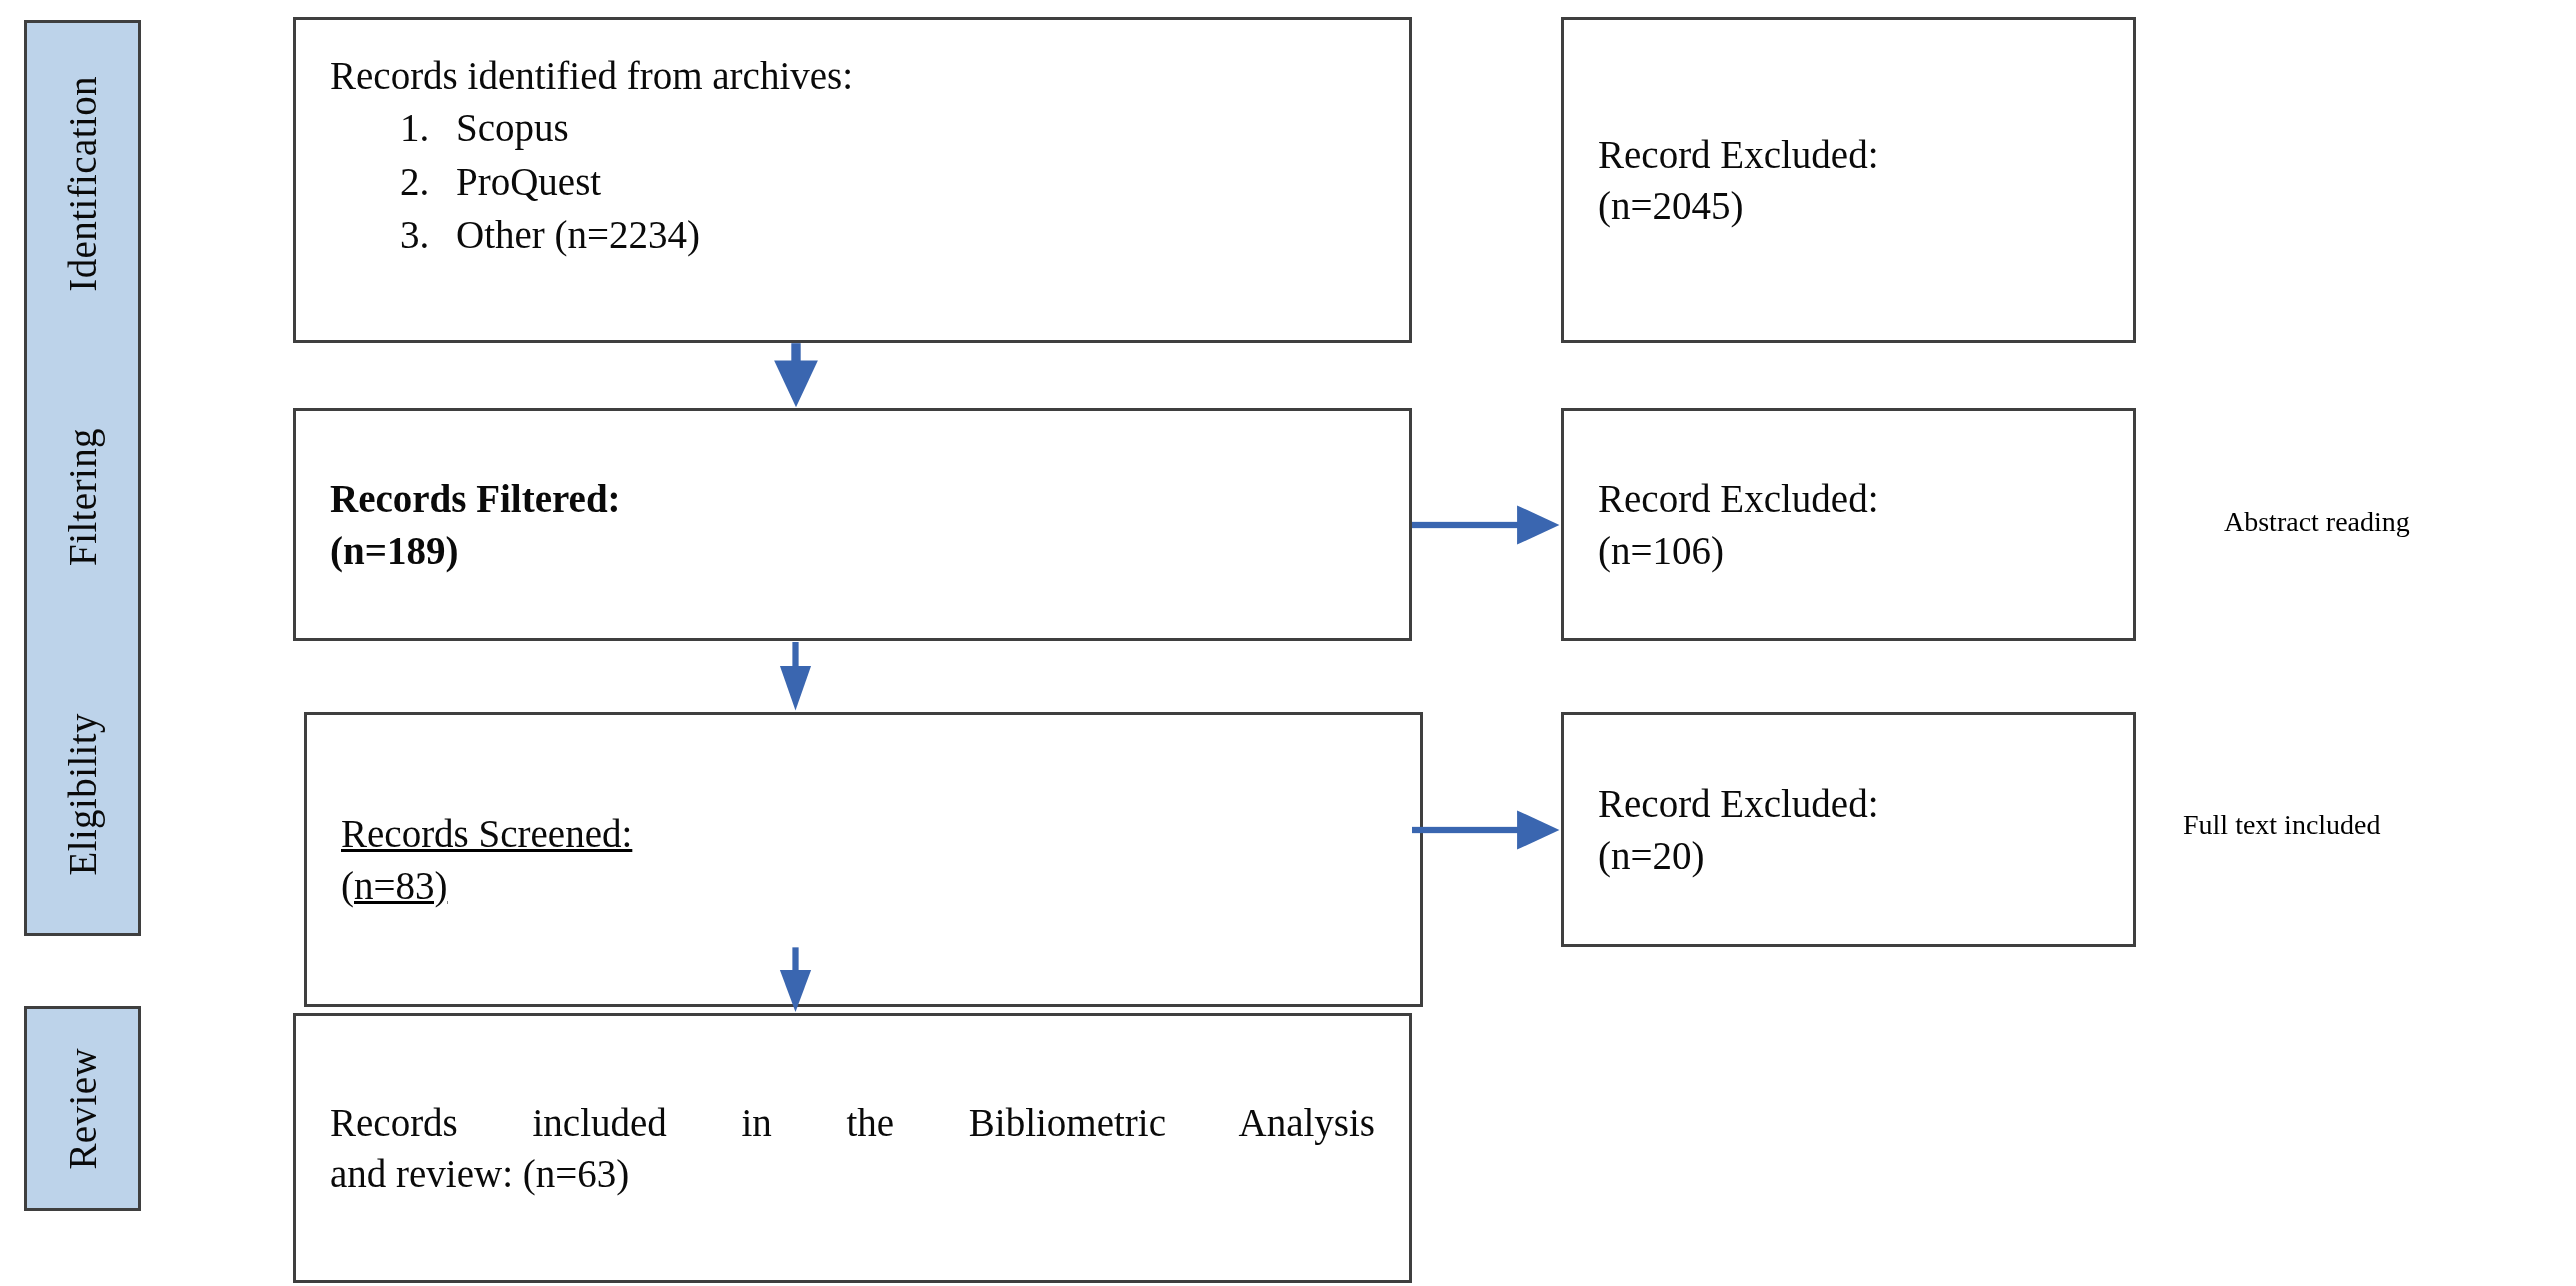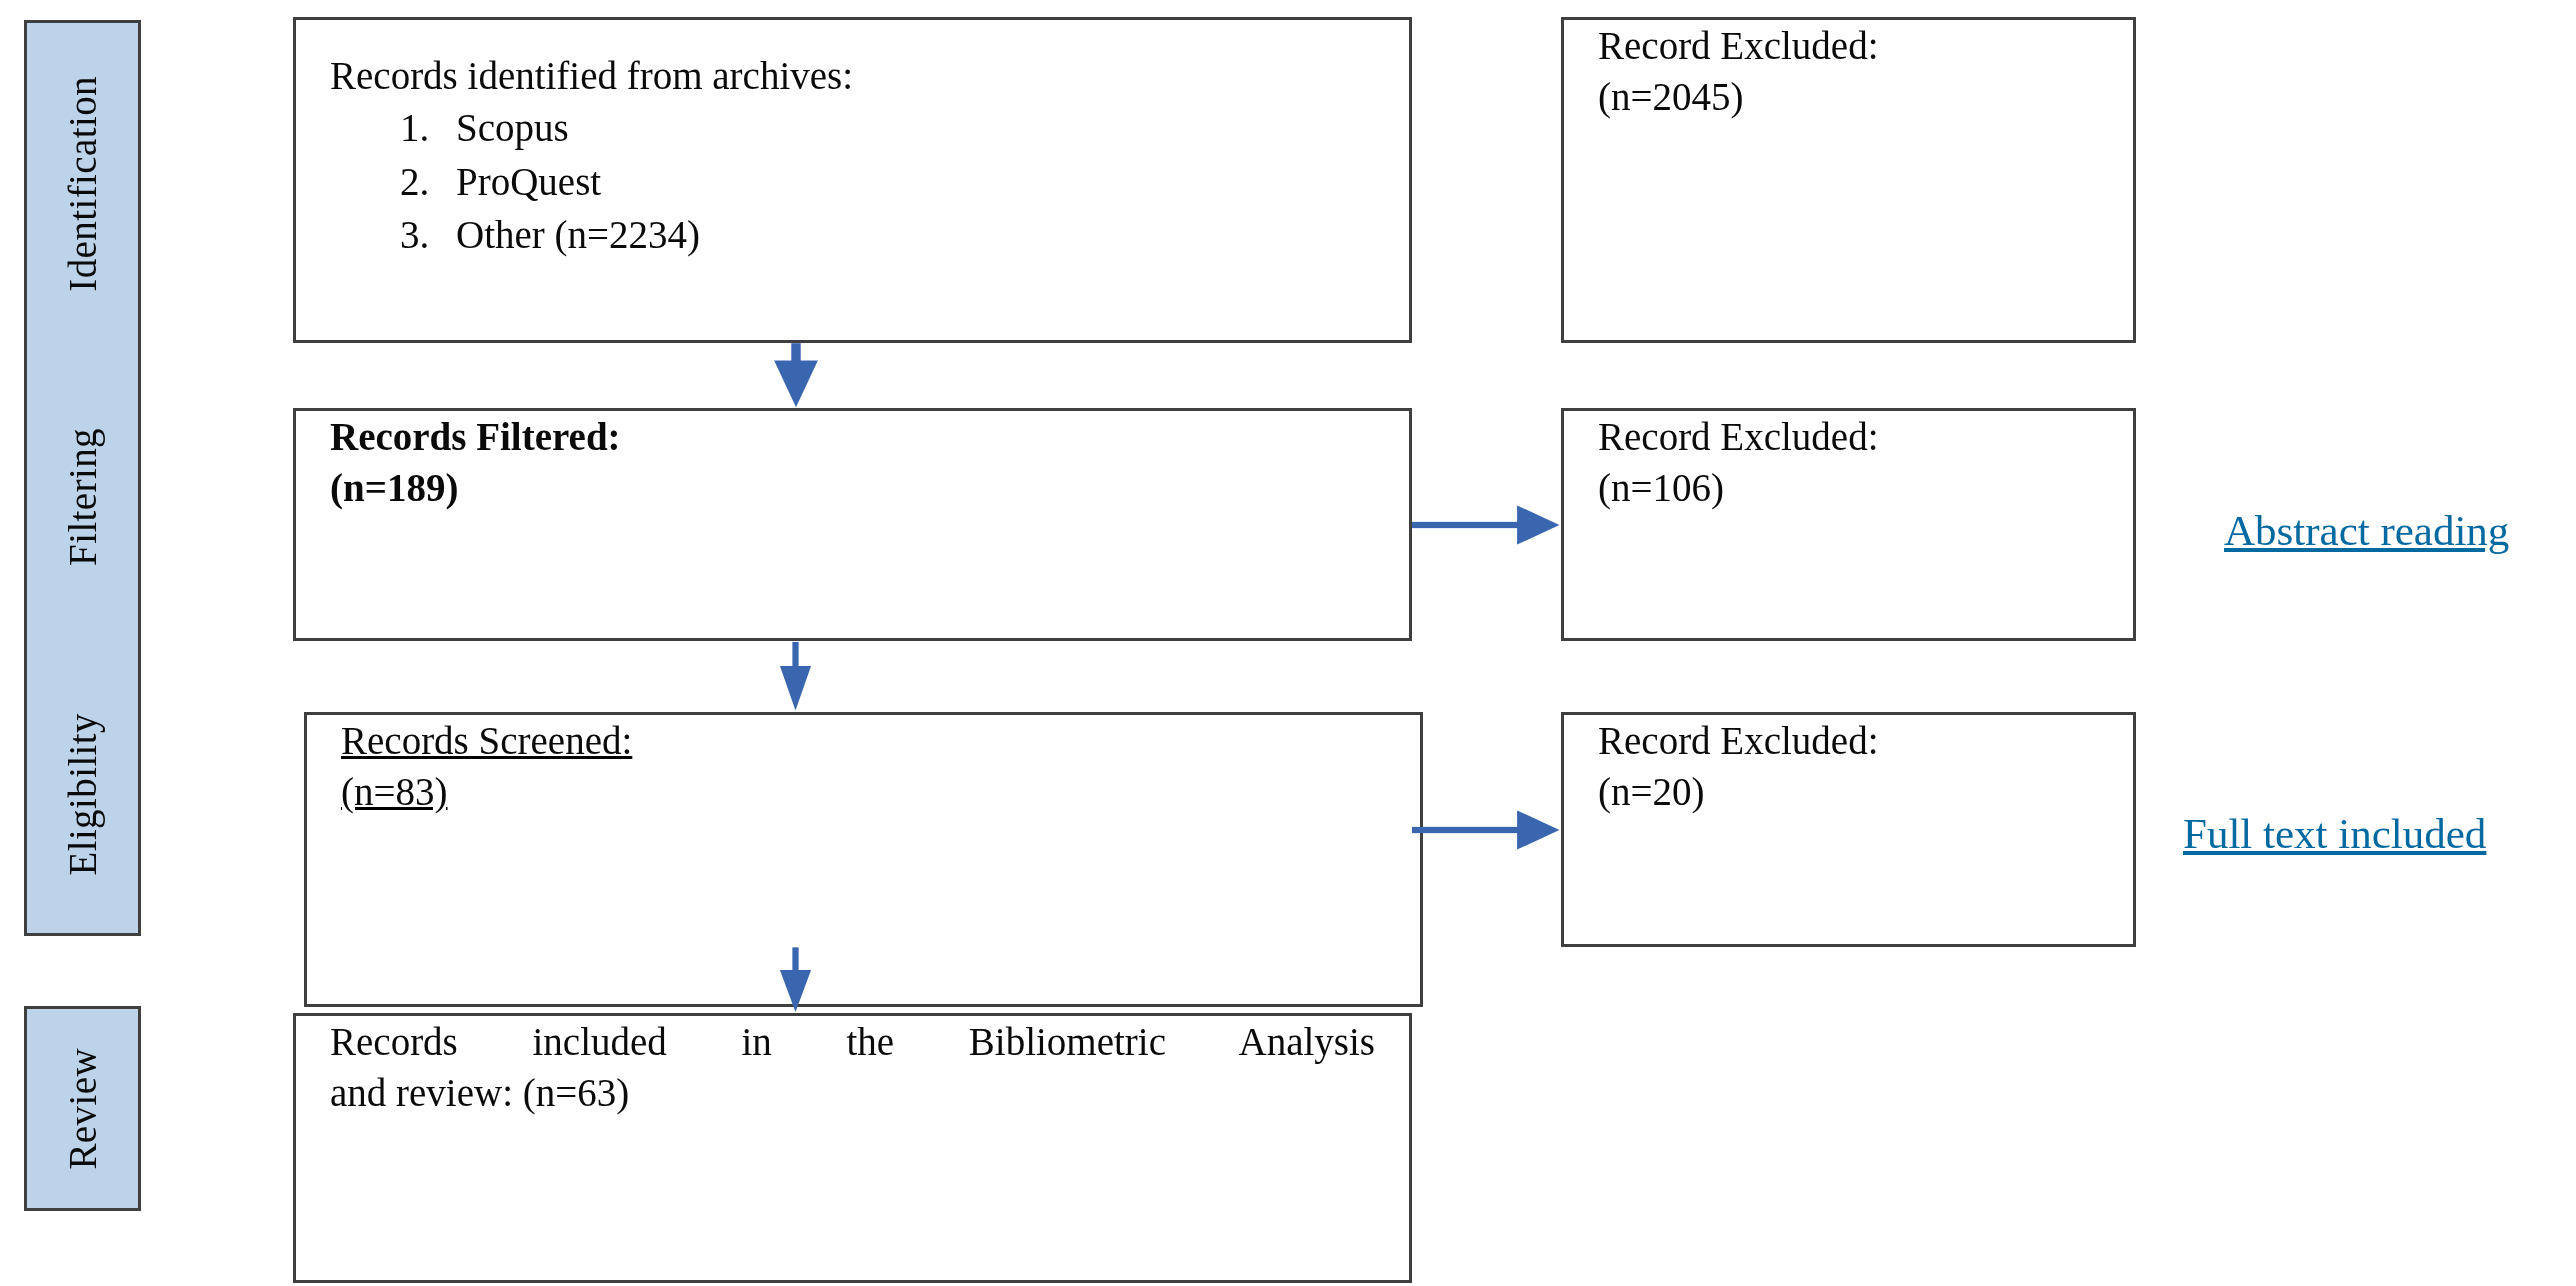--- a/index.html
+++ b/index.html
@@ -55,20 +55,21 @@
   }
 
   
   .flow-box {
     position: absolute;
     background: #ffffff;
     border: 3.9px solid #3f3f3f;
     box-sizing: border-box;
     display: flex;
     flex-direction: column;
+    justify-content: center;
     padding: 0 34px;
   }
   .box-line {
     font-size: 39px;
     line-height: 1.32;
     color: #0a0a0a;
     white-space: pre;
   }
   .box-line.justified {
     white-space: normal;
@@ -97,25 +98,24 @@
     flex: none;
     padding-left: 70px;
   }
   .num-text {
     flex: 1;
   }
 
   
   .annotation {
     position: absolute;
-    font-size: 43px;
+    font-size: 28px;
     line-height: 1.2;
-    color: #0369a1;
+    color: #000000;
     white-space: nowrap;
-    text-decoration: underline;
   }
 
   
   .arrow {
     position: absolute;
   }
   .arrow svg {
     display: block;
     overflow: visible;
   }

